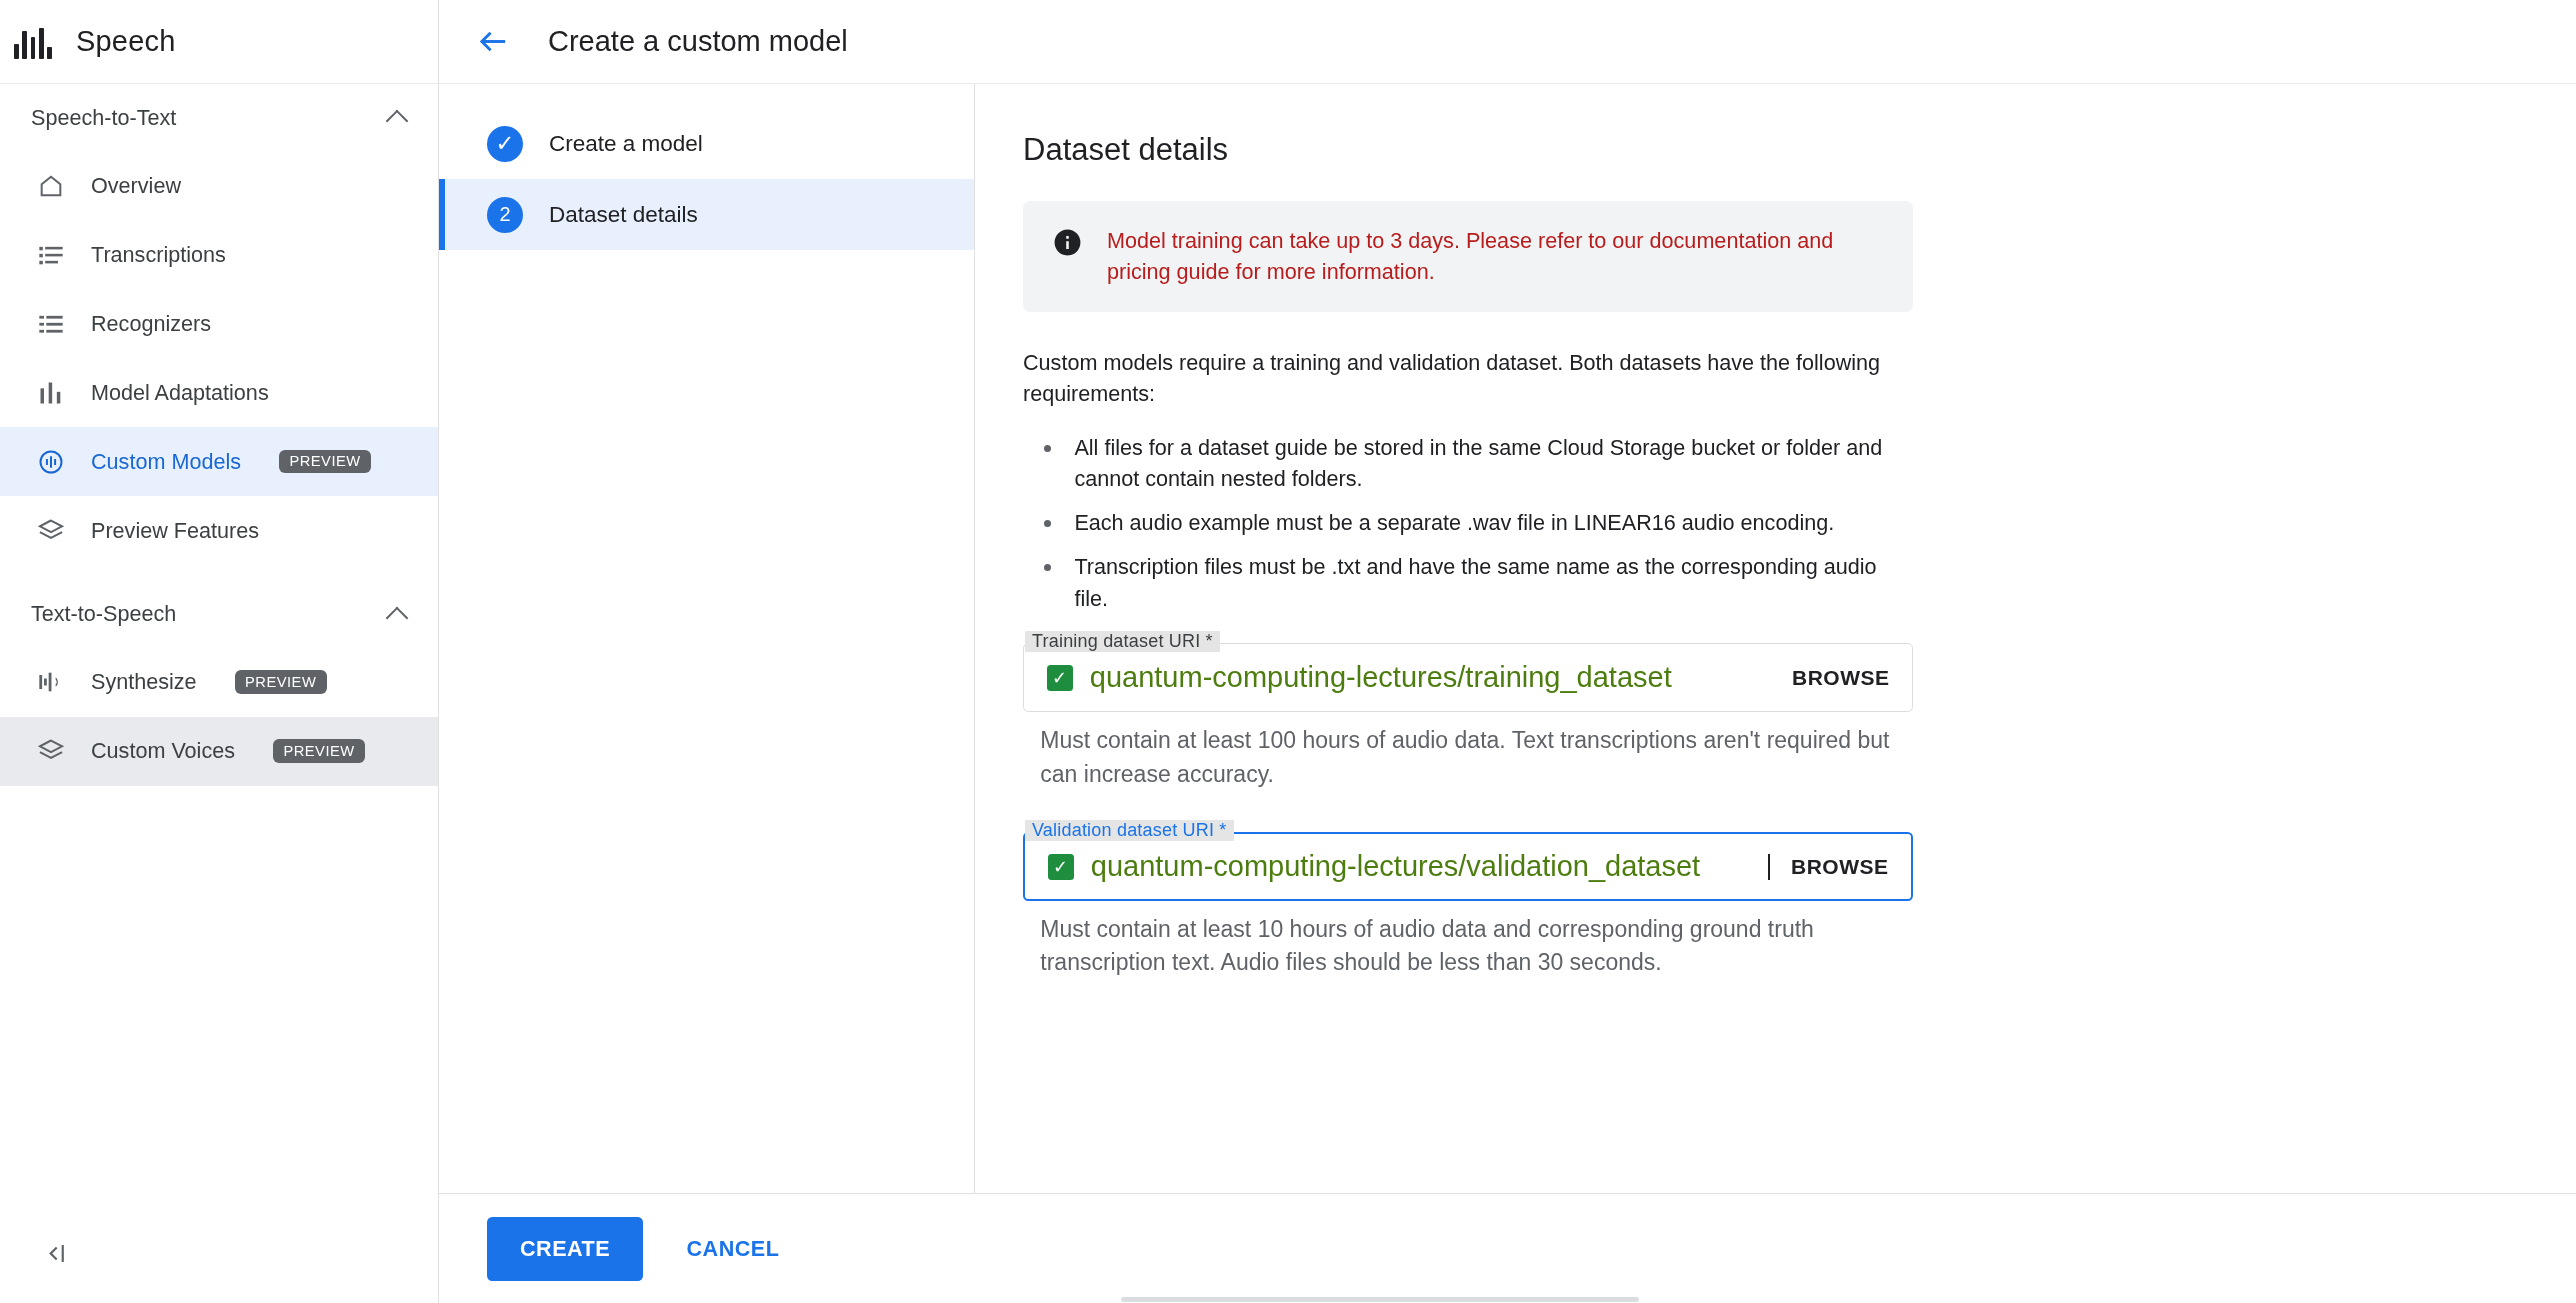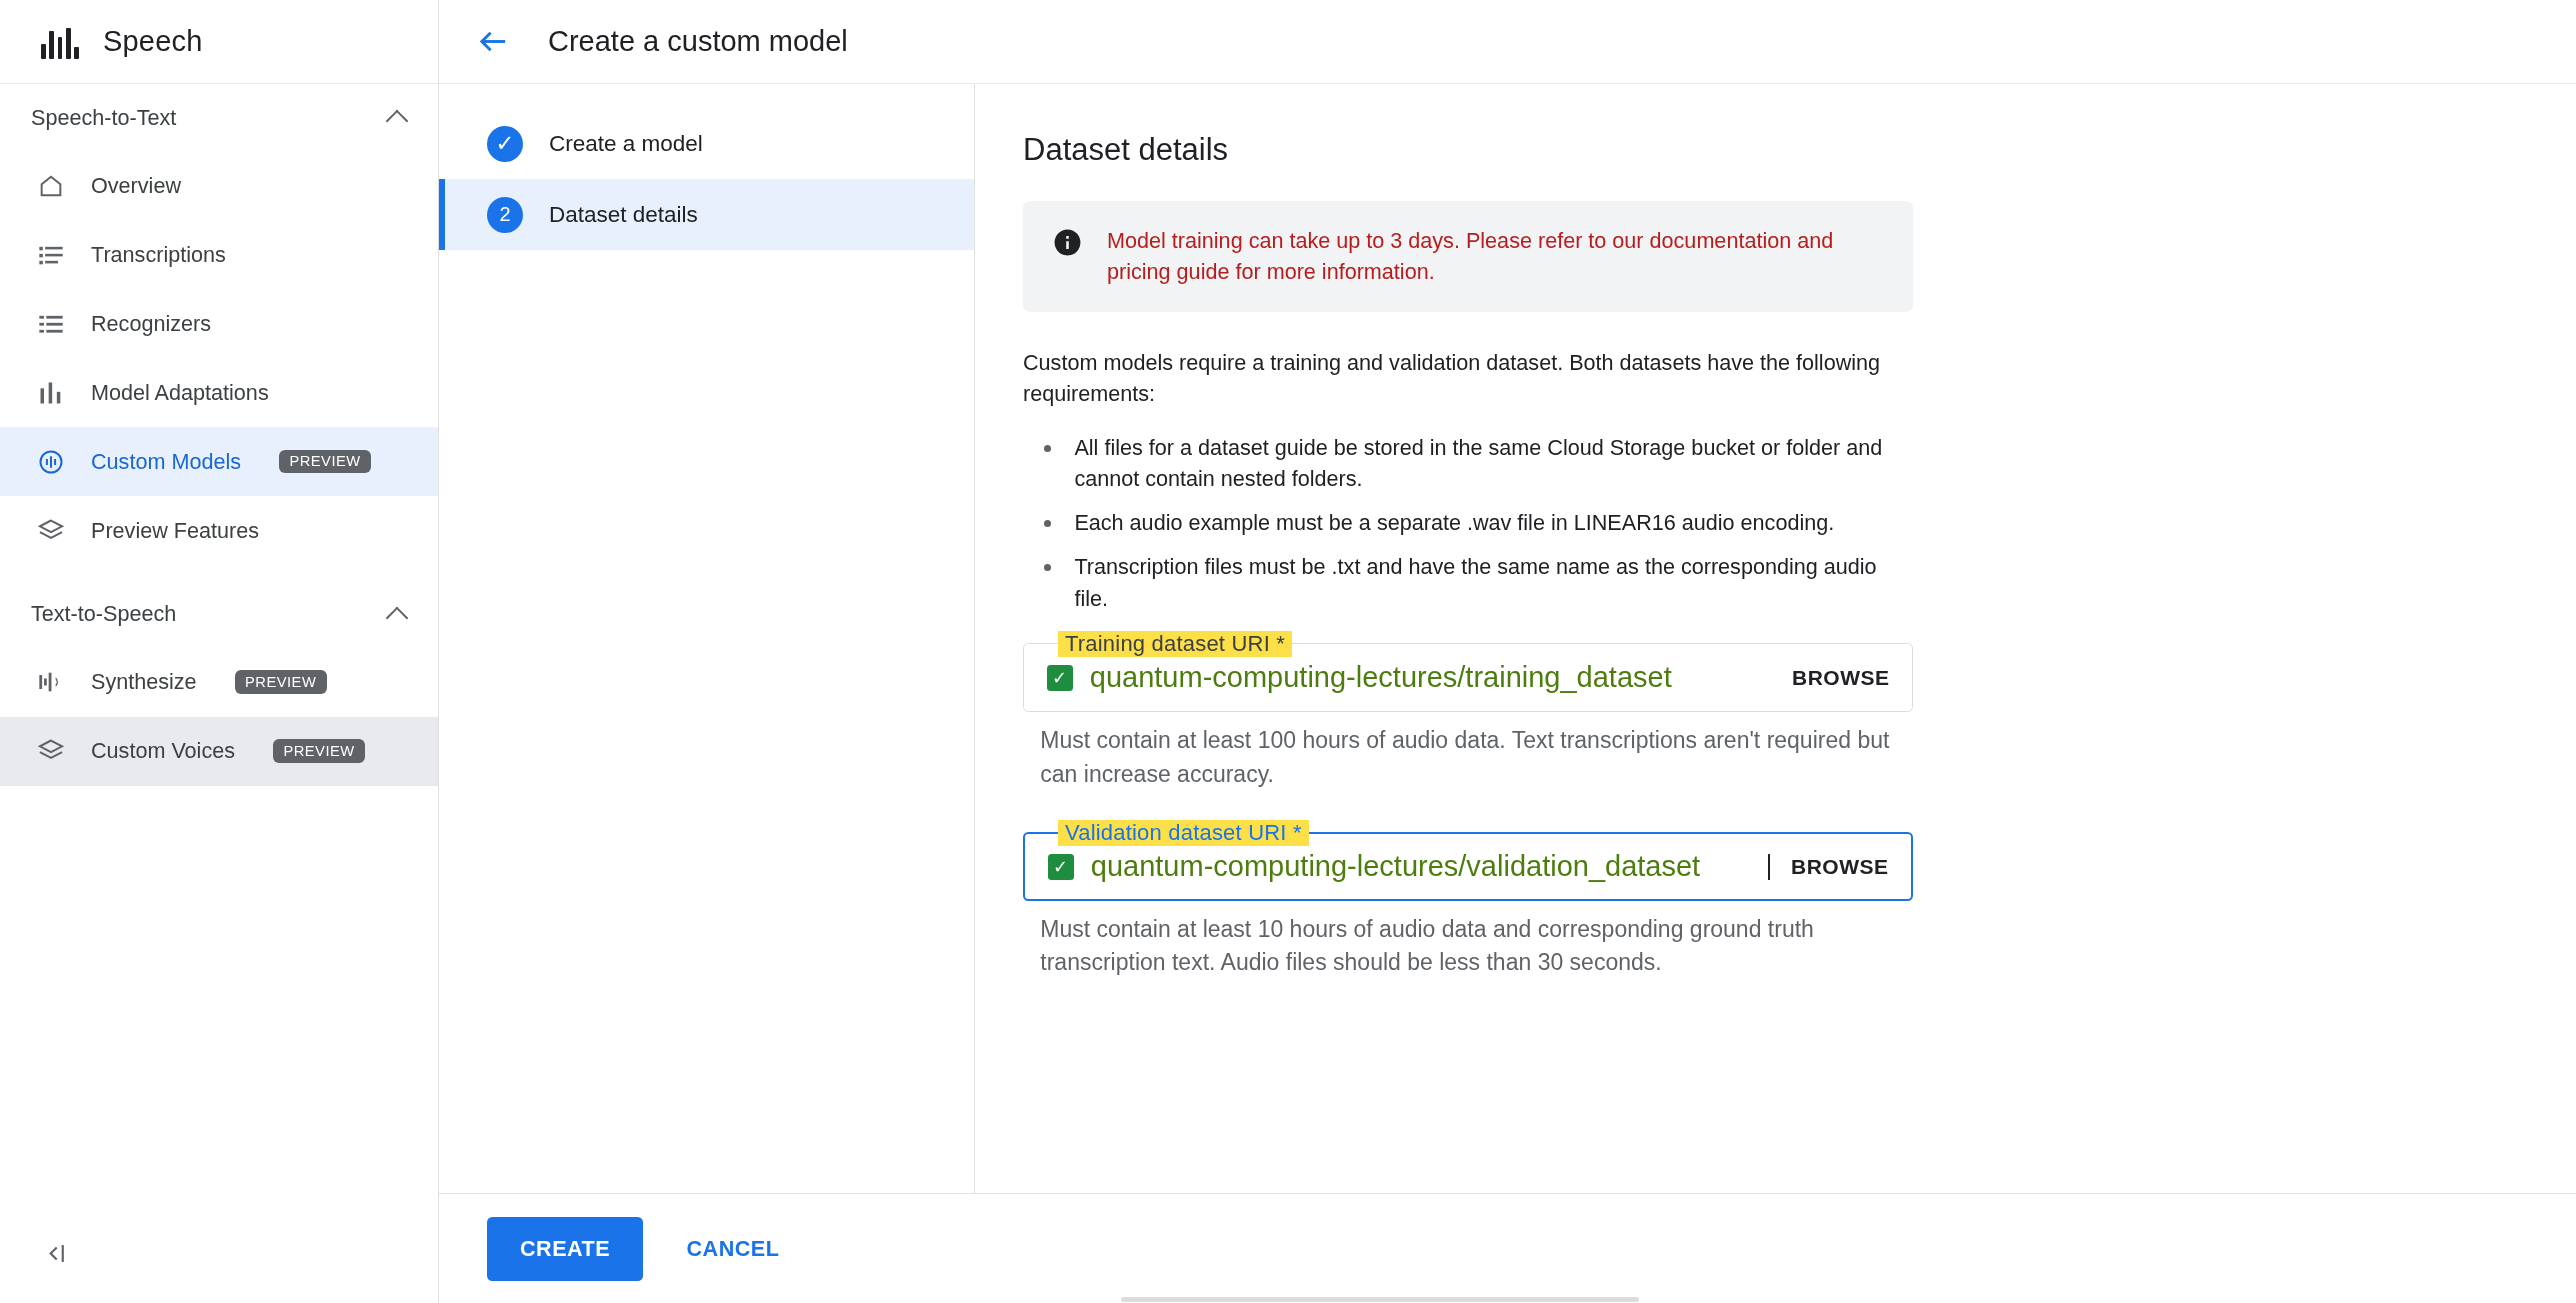--- a/index.html
+++ b/index.html
@@ -23,21 +23,21 @@
     min-width: 439px;
     height: 1304px;
     background: #ffffff;
     border-right: 0.9px solid #e0e0e0;
     position: relative;
   }
   .sidebar-header {
     height: 84px;
     display: flex;
     align-items: center;
-    padding-left: 41px;
+    padding-left: 14px;
     gap: 24px;
     border-bottom: 0.9px solid #e8eaed;
   }
   .speech-logo {
     width: 38px; height: 35px;
     display: flex;
     align-items: flex-end;
     gap: 3.5px;
   }
   .speech-logo i {
@@ -282,24 +282,24 @@
     padding: 0 22.5px;
     background: #fff;
   }
   .field.focused .field-box {
     border-color: #1a73e8;
     border-width: 2.6px;
   }
   .field-legend {
     position: absolute;
     top: -12px;
-    left: 35px;
-    background: #fde047;
+    left: 2px;
+    background: #e5e5e5;
     padding: 0 7px;
-    font-size: 22px;
+    font-size: 18px;
     color: #3c4043;
     letter-spacing: 0.2px;
   }
   .field.focused .field-legend { color: #1a73e8; }
   .gcs-icon {
     width: 26px; height: 26px;
     border-radius: 3.5px;
     background: #1e8e3e;
     color: #fff;
     font-size: 18px;

